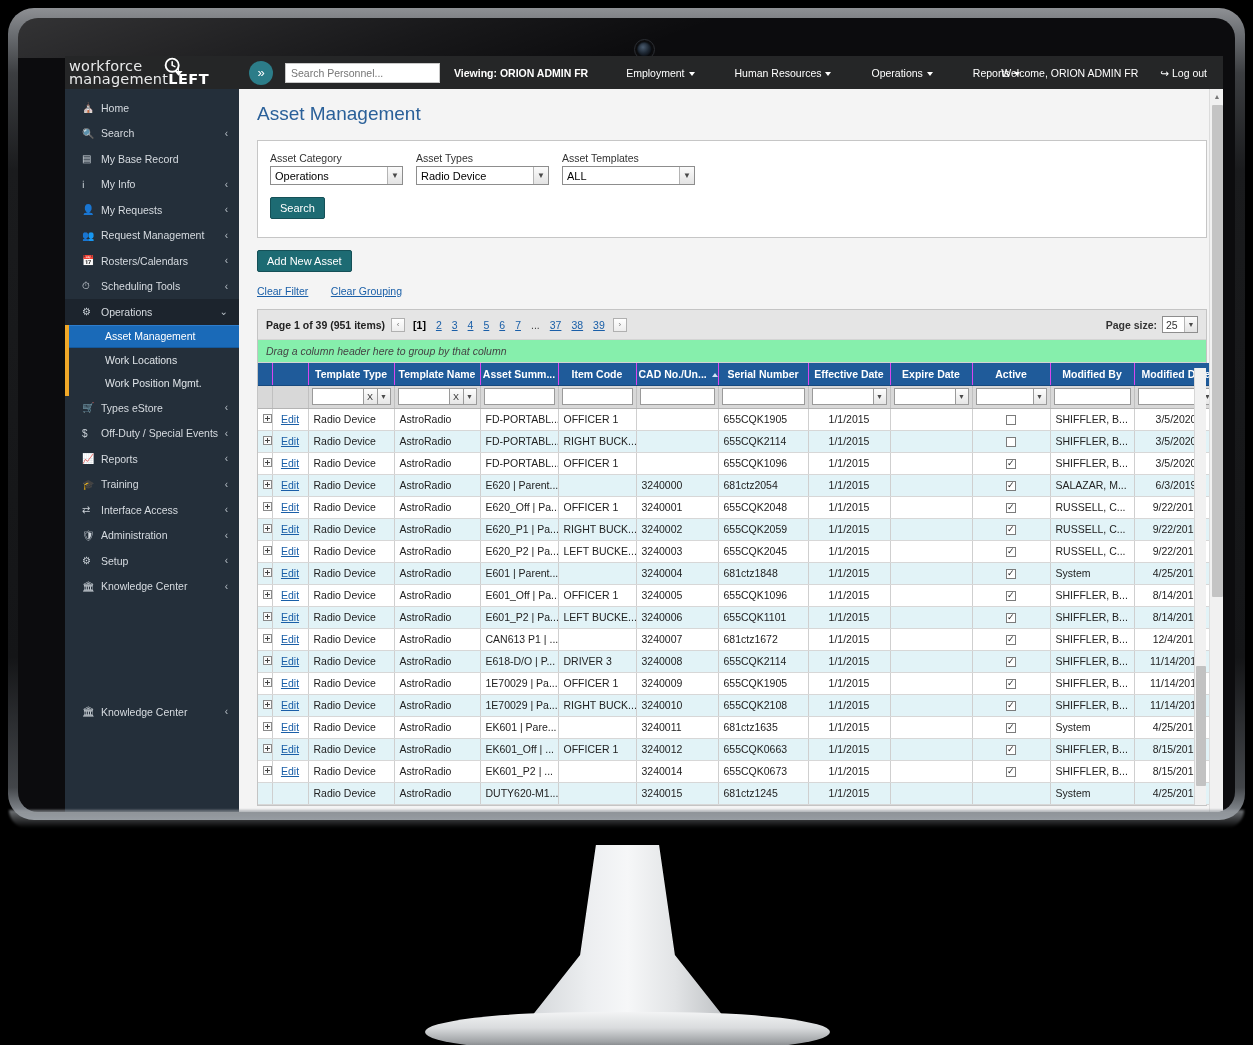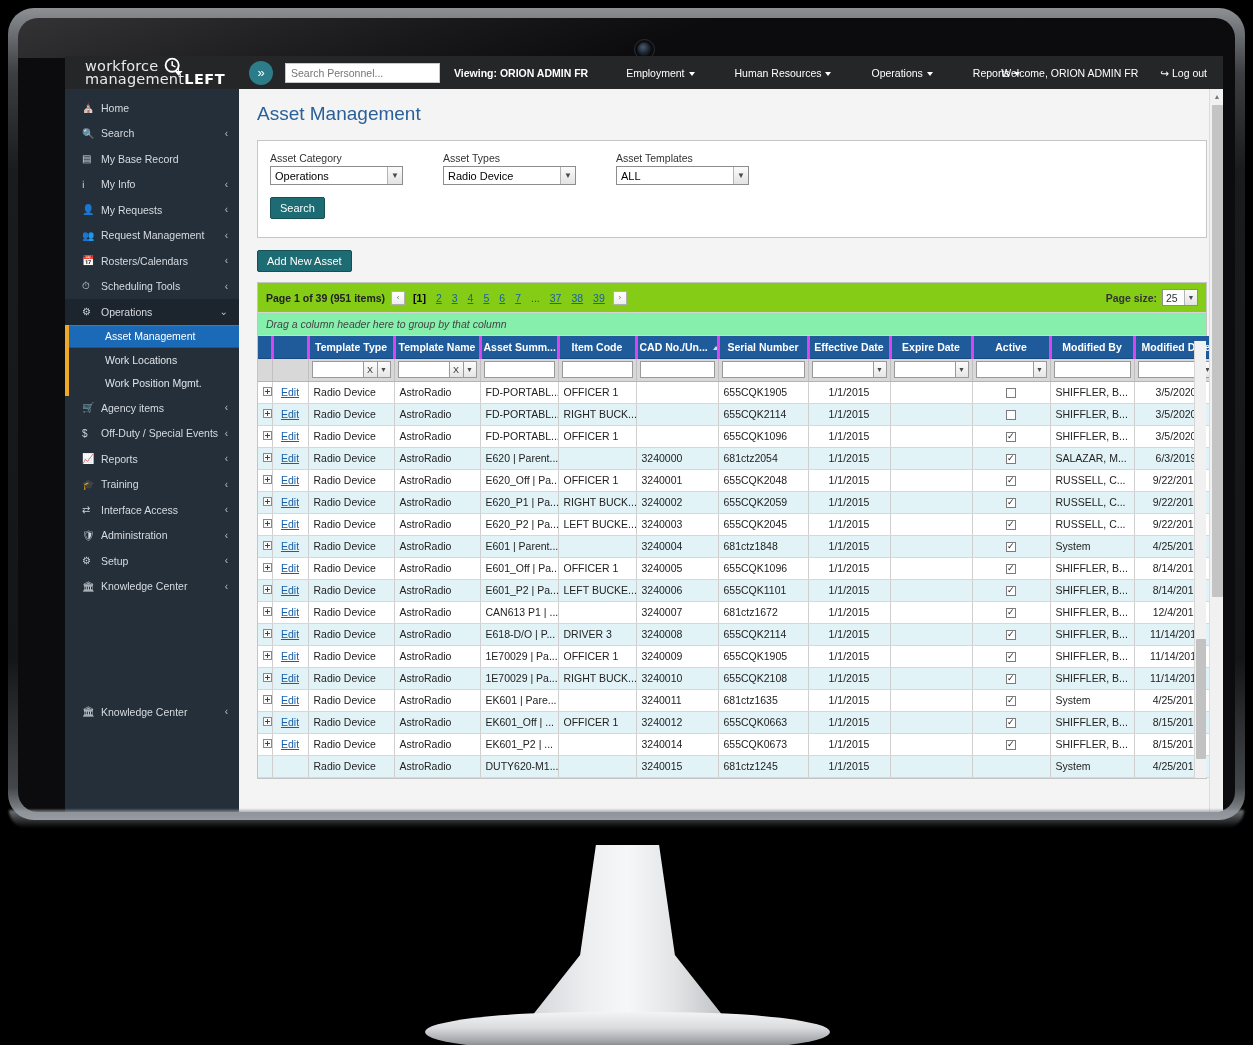--- a/index.html
+++ b/index.html
@@ -78,21 +78,21 @@
     filter: blur(1px);
   }
 
   
   #topbar {
     height: 33px; background: #252627;
     display: flex; align-items: center;
     position: relative;
   }
   .brand {
-    width: 180px; height: 33px; padding-left: 20px;
+    width: 180px; height: 33px; padding-left: 4px;
     display: flex; align-items: center;
     position: relative;
   }
   .brand-txt { line-height: 1.0; }
   .brand-l1 {
     font-size: 14.5px; color: #e8e9ea; letter-spacing: .2px;
     font-family: "DejaVu Sans", sans-serif;
   }
   .brand-l2 {
     font-size: 14.5px; color: #e8e9ea; letter-spacing: .2px;
@@ -194,21 +194,21 @@
   }
   .tab.active {
     background: #19619d; color: #fff; border-color: #19619d;
     font-weight: bold;
   }
   .panel {
     background: #fff; border: 1px solid #c6c6c6;
     padding: 11px 12px 18px 12px; margin-top: -1px;
     position: relative; z-index: 1;
   }
-  .fields { display: flex; gap: 40px; }
+  .fields { display: flex; gap: 13px; }
   .field { display: flex; flex-direction: column; }
   .field label {
     font-size: 10.5px; color: #333; margin-bottom: 2px;
   }
   .sel {
     width: 133px; height: 19px; border: 1px solid #8d8d8d;
     background: #fff; font-size: 11px; color: #000;
     display: flex; align-items: center; position: relative;
     padding-left: 4px; cursor: pointer;
   }
@@ -232,21 +232,21 @@
     margin-right: 18px; cursor: pointer;
   }
 
   
   .grid-wrap {
     margin-top: 10px; border: 1px solid #c4c4c4;
     background: #fff; position: relative;
   }
   .pager-row {
     display: flex; align-items: center; justify-content: space-between;
-    padding: 6px 8px; background: #84cc16; font-size: 10.5px; color: #333;
+    padding: 6px 8px; background: #e5e5e5; font-size: 10.5px; color: #333;
   }
   .pager-left { display: flex; align-items: center; gap: 6px; }
   .pg-info { font-weight: bold; color: #222; }
   .pg-arrow {
     border: 1px solid #b0b0b0; background: linear-gradient(180deg,#fff,#ededed);
     width: 14px; height: 14px; display: inline-flex;
     align-items: center; justify-content: center;
     font-size: 8px; color: #7a7a7a; cursor: pointer;
   }
   .pg-num {
@@ -273,21 +273,21 @@
   .group-hint {
     background: #86efac; border-top: 1px solid #d4d4d4; border-bottom: 1px solid #d4d4d4;
     font-size: 10.5px; font-style: italic; color: #444;
     padding: 5px 8px;
   }
 
   table.grid { border-collapse: collapse; width: 100%; table-layout: fixed; }
   table.grid th {
     background: #1f5b9a; color: #fff; font-size: 10.5px;
     font-weight: bold; height: 22px; text-align: center;
-    border-right: 3px solid #d946ef; border-bottom: 1px solid #17497e;
+    border-right: 1px solid #d946ef; border-bottom: 1px solid #17497e;
     padding: 0 2px; white-space: nowrap; overflow: hidden;
   }
   table.grid th.sorted .sortarr {
     display: inline-block; margin-left: 5px;
     width: 0; height: 0;
     border-left: 3px solid transparent; border-right: 3px solid transparent;
     border-bottom: 4px solid #cfe2f5; vertical-align: middle;
   }
   tr.filter-row td {
     background: #d8d8d8; height: 23px; padding: 2px 3px;
@@ -473,21 +473,21 @@
             <div class="side-sub">
                 <span>Work Locations</span>
               </div>
             <div class="side-sub">
                 <span>Work Position Mgmt.</span>
               </div>
           </div>
 
           <div class="side-item">
               <span class="ico">🛒</span>
-              <span>Agency items</span>
+              <span>Types eStore</span>
               <span class="arr">‹</span>
             </div>
           <div class="side-item">
               <span class="ico">$</span>
               <span>Off-Duty / Special Events</span>
               <span class="arr">‹</span>
             </div>
           <div class="side-item">
               <span class="ico">📈</span>
               <span>Reports</span>
@@ -557,20 +557,24 @@
                   </div>
                 </div>
               </div>
               <div class="search-btn-row">
                 <span class="btn-teal">Search</span>
               </div>
             </div>
 
             <div class="addnew-row">
               <span class="btn-teal">Add New Asset</span>
+            </div>
+            <div class="links-row">
+              <span class="lnk">Clear Filter</span>
+              <span class="lnk">Clear Grouping</span>
             </div>
 
             <div class="grid-wrap">
               <div class="pager-row">
                 <div class="pager-left">
                   <span class="pg-info">Page 1 of 39 (951 items)</span>
                   <span class="pg-arrow">‹</span>
                   <span class="pg-num cur">[1]</span>
                   <span class="pg-num">2</span>
                   <span class="pg-num">3</span>

